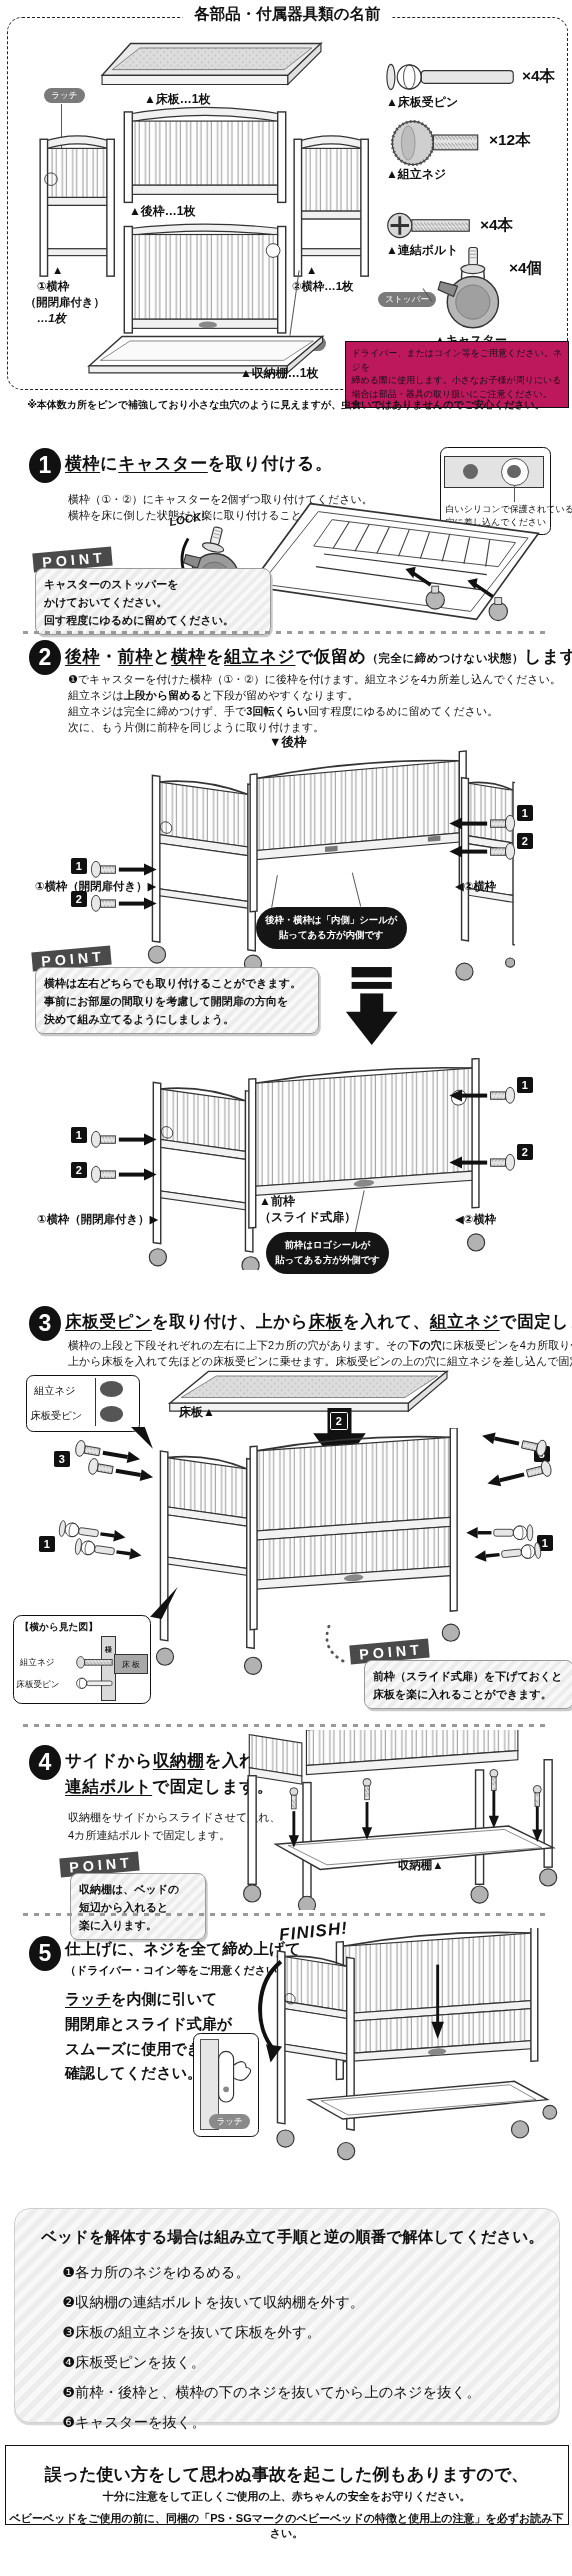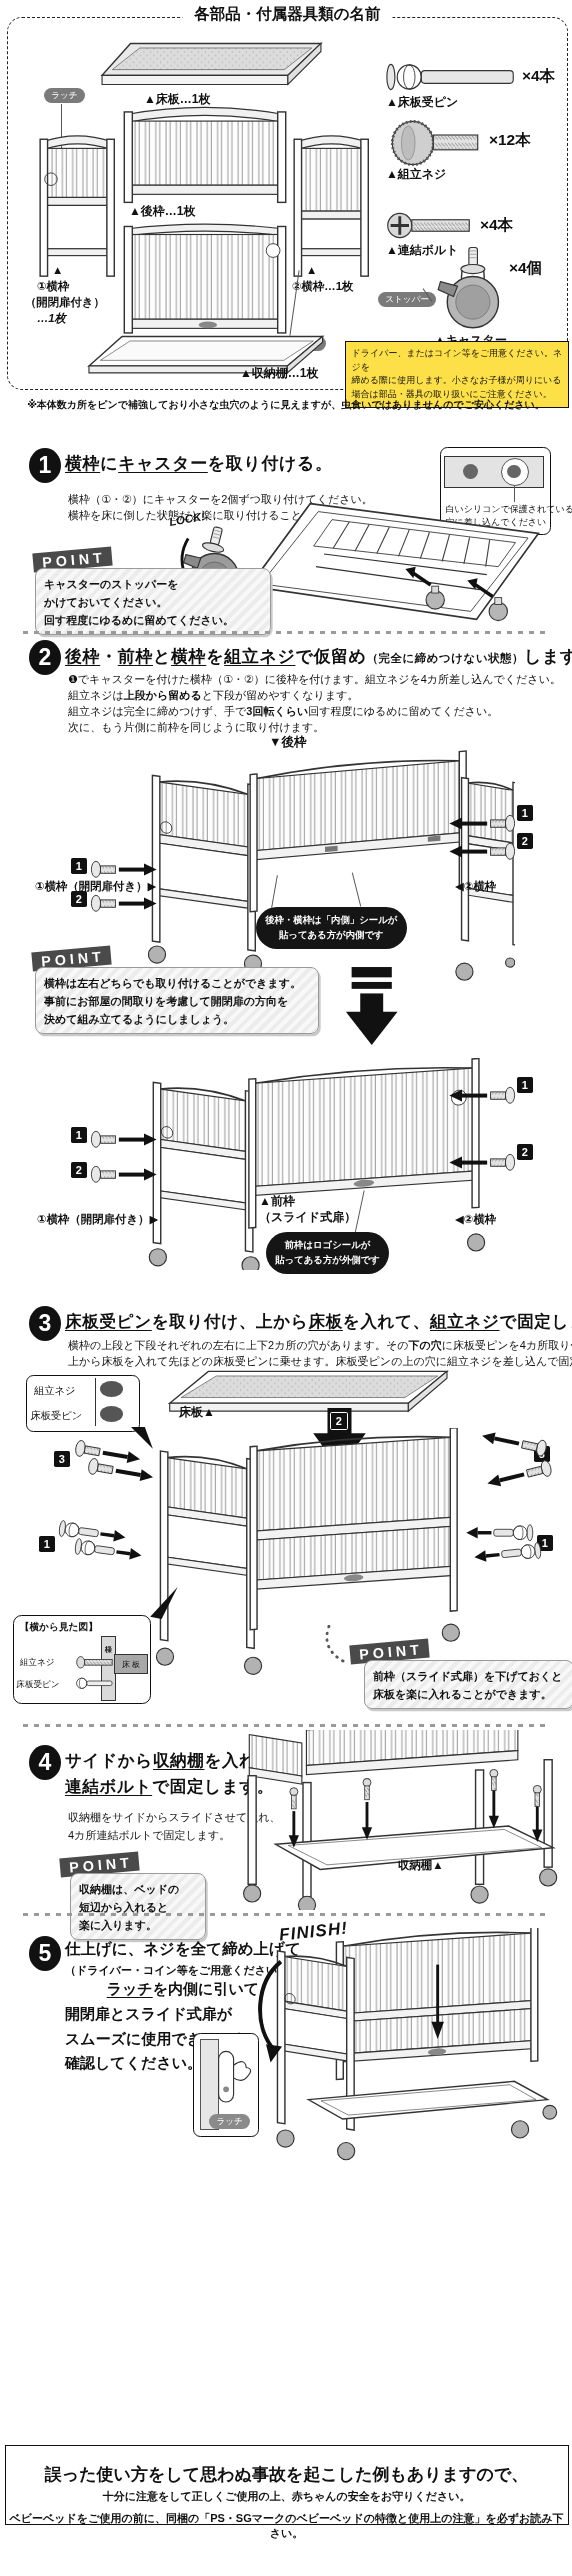--- a/index.html
+++ b/index.html
@@ -22,21 +22,21 @@
   .marker.wb{border:1.1px solid #fff;}
   .bubble{background:#151515;color:#fff;border-radius:24px;text-align:center;
           font-size:9.4px;font-weight:bold;line-height:1.55;padding:6.3px 9.2px;white-space:nowrap;}
   .pointtag{background:#4a4a4a;color:#fff;font-size:14.3px;font-weight:bold;letter-spacing:4px;
             padding:1.7px 5.7px 1.7px 9.2px;transform:rotate(-5deg);white-space:nowrap;}
   .pointbox{background:repeating-linear-gradient(135deg,#ececec 0 4px,#f8f8f8 4px 8px);
             border:0.6px solid #9a9a9a;border-radius:8px;box-shadow:1.7px 2.3px 0 #c9c9c9;
             font-size:11px;font-weight:bold;line-height:18px;padding:5.7px 8px;white-space:nowrap;}
   .divider{height:2.9px;background:repeating-linear-gradient(90deg,#9a9a9a 0 5.2px,transparent 5.2px 11px);}
   .partsbox{border:1.7px dashed #222;border-radius:15px;}
-  .noteframe{border:1.1px solid #111;font-size:9px;line-height:1.55;padding:4.6px 5.7px;background:#fde047;}
+  .noteframe{border:1.1px solid #111;font-size:9px;line-height:1.55;padding:4.6px 5.7px;background:#be185d;}
   .calloutbox{border:1.7px solid #111;border-radius:7.4px;background:#fff;}
   .legendbox{border:1.7px solid #111;border-radius:7.4px;background:#fff;}
   .sideviewbox{border:1.7px solid #111;border-radius:8.6px;background:#fff;}
   .latchbox{border:1.7px solid #111;border-radius:7.4px;background:#fff;}
   .disbox{background:repeating-linear-gradient(135deg,#ededed 0 5.7px,#f8f8f8 5.7px 11.4px);
           border:1.1px solid #cfcfcf;border-radius:16px;box-shadow:0 2.3px 0 #d8d8d8;}
   .disitem{font-size:14.3px;line-height:30px;white-space:nowrap;}
   .warnbox{border:1.7px solid #111;background:#fff;text-align:center;}
   .finish{font-size:17px;font-weight:bold;font-style:italic;letter-spacing:1.1px;transform:rotate(-6deg);}
   .lock{font-size:11.4px;font-weight:bold;font-style:italic;transform:rotate(-10deg);}
@@ -629,21 +629,21 @@
   </svg>
   <div class="abs cap20" style="left:398px;top:1858px;">収納棚▲</div>
 
   <div class="abs divider" style="left:23px;top:1913px;width:527px;"></div>
 
   <div class="abs finish" style="left:279px;top:1922px;">FINISH!</div>
   <div class="abs stepnum" style="left:29px;top:1936px;">5</div>
   <div class="abs" style="left:65px;top:1939px;">
     <div class="b" style="font-size:15.5px;white-space:nowrap;">仕上げに、ネジを全て締め上げて</div>
     <div class="b" style="font-size:11px;margin-top:3.4px;white-space:nowrap;">（ドライバー・コイン等をご用意ください）</div>
-    <div class="b" style="font-size:15px;margin-top:2px;white-space:nowrap;text-align:center;"><span class="u">ラッチ</span><span>を内側に引いて</span></div>
+    <div class="b" style="font-size:15px;margin-top:12px;white-space:nowrap;"><span class="u">ラッチ</span><span>を内側に引いて</span></div>
     <div class="b" style="font-size:15px;margin-top:5.7px;white-space:nowrap;">開閉扉とスライド式扉が</div>
     <div class="b" style="font-size:15px;margin-top:5.7px;white-space:nowrap;">スムーズに使用できるかを</div>
     <div class="b" style="font-size:15px;margin-top:5.7px;white-space:nowrap;">確認してください。</div>
   </div>
 
   <div class="abs latchbox" style="left:193px;top:2033px;width:64px;height:102px;">
     <div class="abs" style="left:5.7px;top:4.6px;width:17px;height:89px;background:#e6e6e6;border:0.9px solid #555;"></div>
     <svg class="abs" style="left:19.5px;top:15px;" width="38" height="60" viewBox="0 0 66 104">
       <rect x="8" y="4" width="26" height="88" rx="13" fill="#fff" stroke="#333" stroke-width="2"></rect>
       <circle cx="21" cy="70" r="5" fill="#888"></circle>
@@ -680,20 +680,31 @@
     <circle cx="20" cy="368" r="15" fill="#b2b2b2" stroke="#333" stroke-width="2"></circle>
     <circle cx="126" cy="390" r="15" fill="#b2b2b2" stroke="#333" stroke-width="2"></circle>
     <circle cx="430" cy="352" r="15" fill="#b2b2b2" stroke="#333" stroke-width="2"></circle>
     <circle cx="482" cy="322" r="12" fill="#b2b2b2" stroke="#333" stroke-width="2"></circle>
   </svg>
   <svg class="abs" style="left:251px;top:1957px;" width="38" height="109" viewBox="0 0 66 190">
     <path d="M52,8 C8,44 4,120 40,162" fill="none" stroke="#111" stroke-width="7"></path>
     <polygon points="26,152 54,156 34,184" fill="#111"></polygon>
   </svg>
 
+  <div class="abs disbox" style="left:14.3px;top:2208px;width:544px;height:213px;">
+    <div class="abs b" style="left:26px;top:18.3px;font-size:15.5px;white-space:nowrap;">ベッドを解体する場合は組み立て手順と逆の順番で解体してください。</div>
+    <div class="abs" style="left:47px;top:48px;">
+      <div class="disitem">❶各カ所のネジをゆるめる。</div>
+      <div class="disitem">❷収納棚の連結ボルトを抜いて収納棚を外す。</div>
+      <div class="disitem">❸床板の組立ネジを抜いて床板を外す。</div>
+      <div class="disitem">❹床板受ピンを抜く。</div>
+      <div class="disitem">❺前枠・後枠と、横枠の下のネジを抜いてから上のネジを抜く。</div>
+      <div class="disitem">❻キャスターを抜く。</div>
+    </div>
+  </div>
 
   <div class="abs warnbox" style="left:4.6px;top:2445px;width:562px;height:78px;">
     <div class="b" style="font-size:17px;margin-top:17px;">誤った使い方をして思わぬ事故を起こした例もありますので、</div>
     <div class="b" style="font-size:11px;margin-top:3.4px;">十分に注意をして正しくご使用の上、赤ちゃんの安全をお守りください。</div>
     <div class="b" style="font-size:11px;margin-top:6.9px;">ベビーベッドをご使用の前に、同梱の「PS・SGマークのベビーベッドの特徴と使用上の注意」を必ずお読み下さい。</div>
   </div>
 
 </div>
 
 

